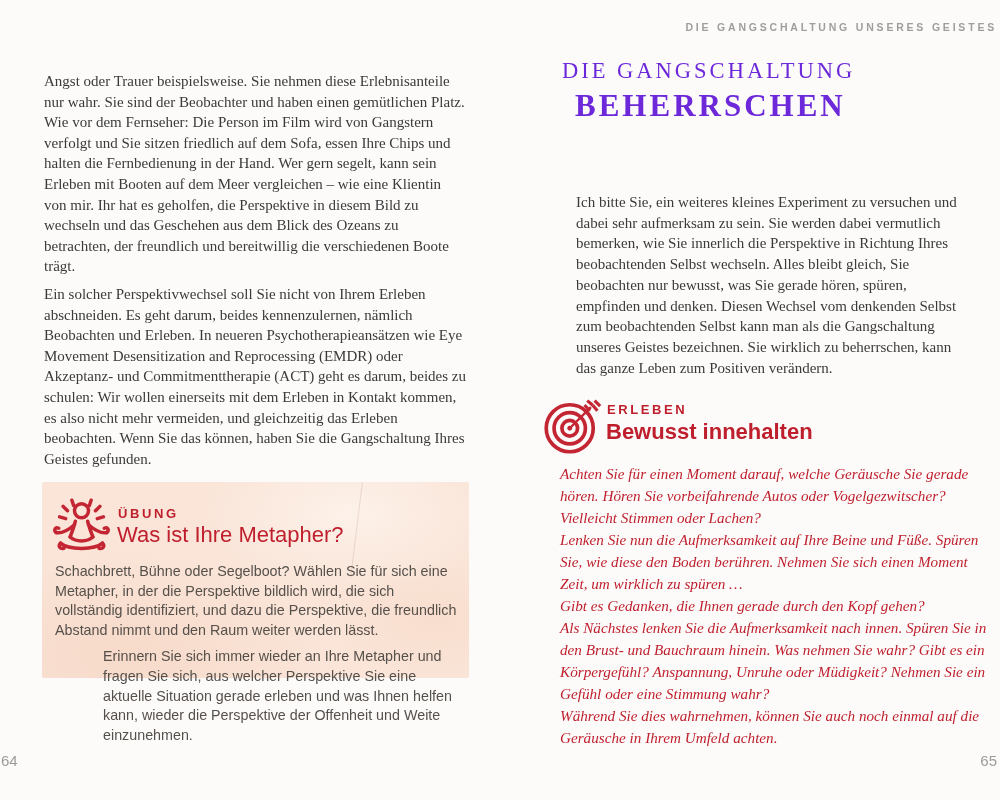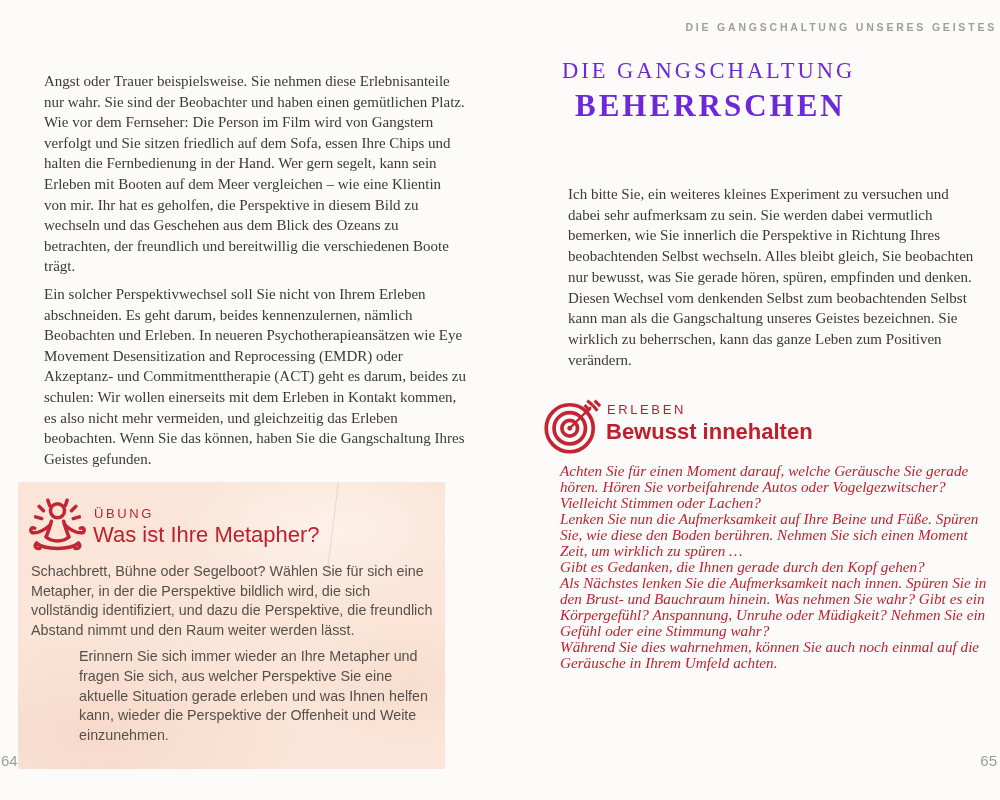--- a/index.html
+++ b/index.html
@@ -12,35 +12,35 @@
 
   
   .left-body{
     position:absolute;left:37px;top:64px;width:436px;
     font-size:15px;line-height:20.6px;color:#3a3a3a;
     text-align:left;
   }
   .left-body p{margin:7px;}
 
   .exercise-box{
-    position:absolute;left:18px;top:482px;width:427px;height:287px;
+    position:absolute;left:42px;top:482px;width:427px;height:196px;
     background-color:#fae5d8;
     background-image:
       radial-gradient(ellipse 230px 120px at 72% 16%, rgba(255,251,247,0.55), rgba(255,251,247,0) 65%),
       radial-gradient(ellipse 300px 150px at 18% 88%, rgba(243,204,184,0.45), rgba(243,204,184,0) 70%),
       radial-gradient(ellipse 160px 90px at 92% 70%, rgba(246,214,196,0.5), rgba(246,214,196,0) 70%);
     border-radius:2px;
   }
   .exercise-box::after{
     content:"";position:absolute;right:112px;top:0;width:1px;height:96px;
     background:rgba(158,104,84,0.18);transform:rotate(7deg);
   }
   .box-icon{position:absolute;left:8px;top:13px;width:63px;height:63px;}
   .kicker{
-    font-family:"Liberation Sans", sans-serif;font-weight:normal;
+    font-family:"Liberation Sans", sans-serif;font-weight:bold;
     font-size:13px;letter-spacing:2.6px;color:#bf1f2d;
   }
   .box-kicker{position:absolute;left:76px;top:24px;}
   .box-title{
     position:absolute;left:75px;top:40px;
     font-family:"Liberation Sans", sans-serif;font-weight:normal;
     font-size:22px;color:#bf1f2d;
   }
   .box-text{
     position:absolute;left:13px;top:80px;width:402px;
@@ -70,32 +70,32 @@
     font-size:22.5px;letter-spacing:3px;font-weight:normal;white-space:nowrap;
   }
   .chapter-heading .line2{
     font-size:31px;font-weight:bold;letter-spacing:3px;
     margin-left:13px;margin-top:4px;white-space:nowrap;
   }
   .right-body{
     position:absolute;left:560px;top:176px;width:430px;
     font-size:15px;line-height:20.7px;color:#3a3a3a;
   }
-  .right-body p{margin:8px;}
+  .right-body p{margin:16px;}
 
   .erleben-icon{position:absolute;left:543px;top:396px;width:59px;height:59px;}
   .erleben-kicker{position:absolute;left:607px;top:402px;}
   .erleben-title{
     position:absolute;left:606px;top:419px;
     font-family:"Liberation Sans", sans-serif;font-weight:bold;
     font-size:22px;color:#bf1f2d;
   }
   .erleben-text{
     position:absolute;left:560px;top:463px;width:436px;
-    font-style:italic;font-size:15.2px;line-height:16px;color:#bf1f2d;
+    font-style:italic;font-size:15.2px;line-height:22px;color:#bf1f2d;
   }
   .erleben-text p{margin:0;}
 </style>
 </head>
 <body>
 
 <div class="spread">
 
   <div>
 

